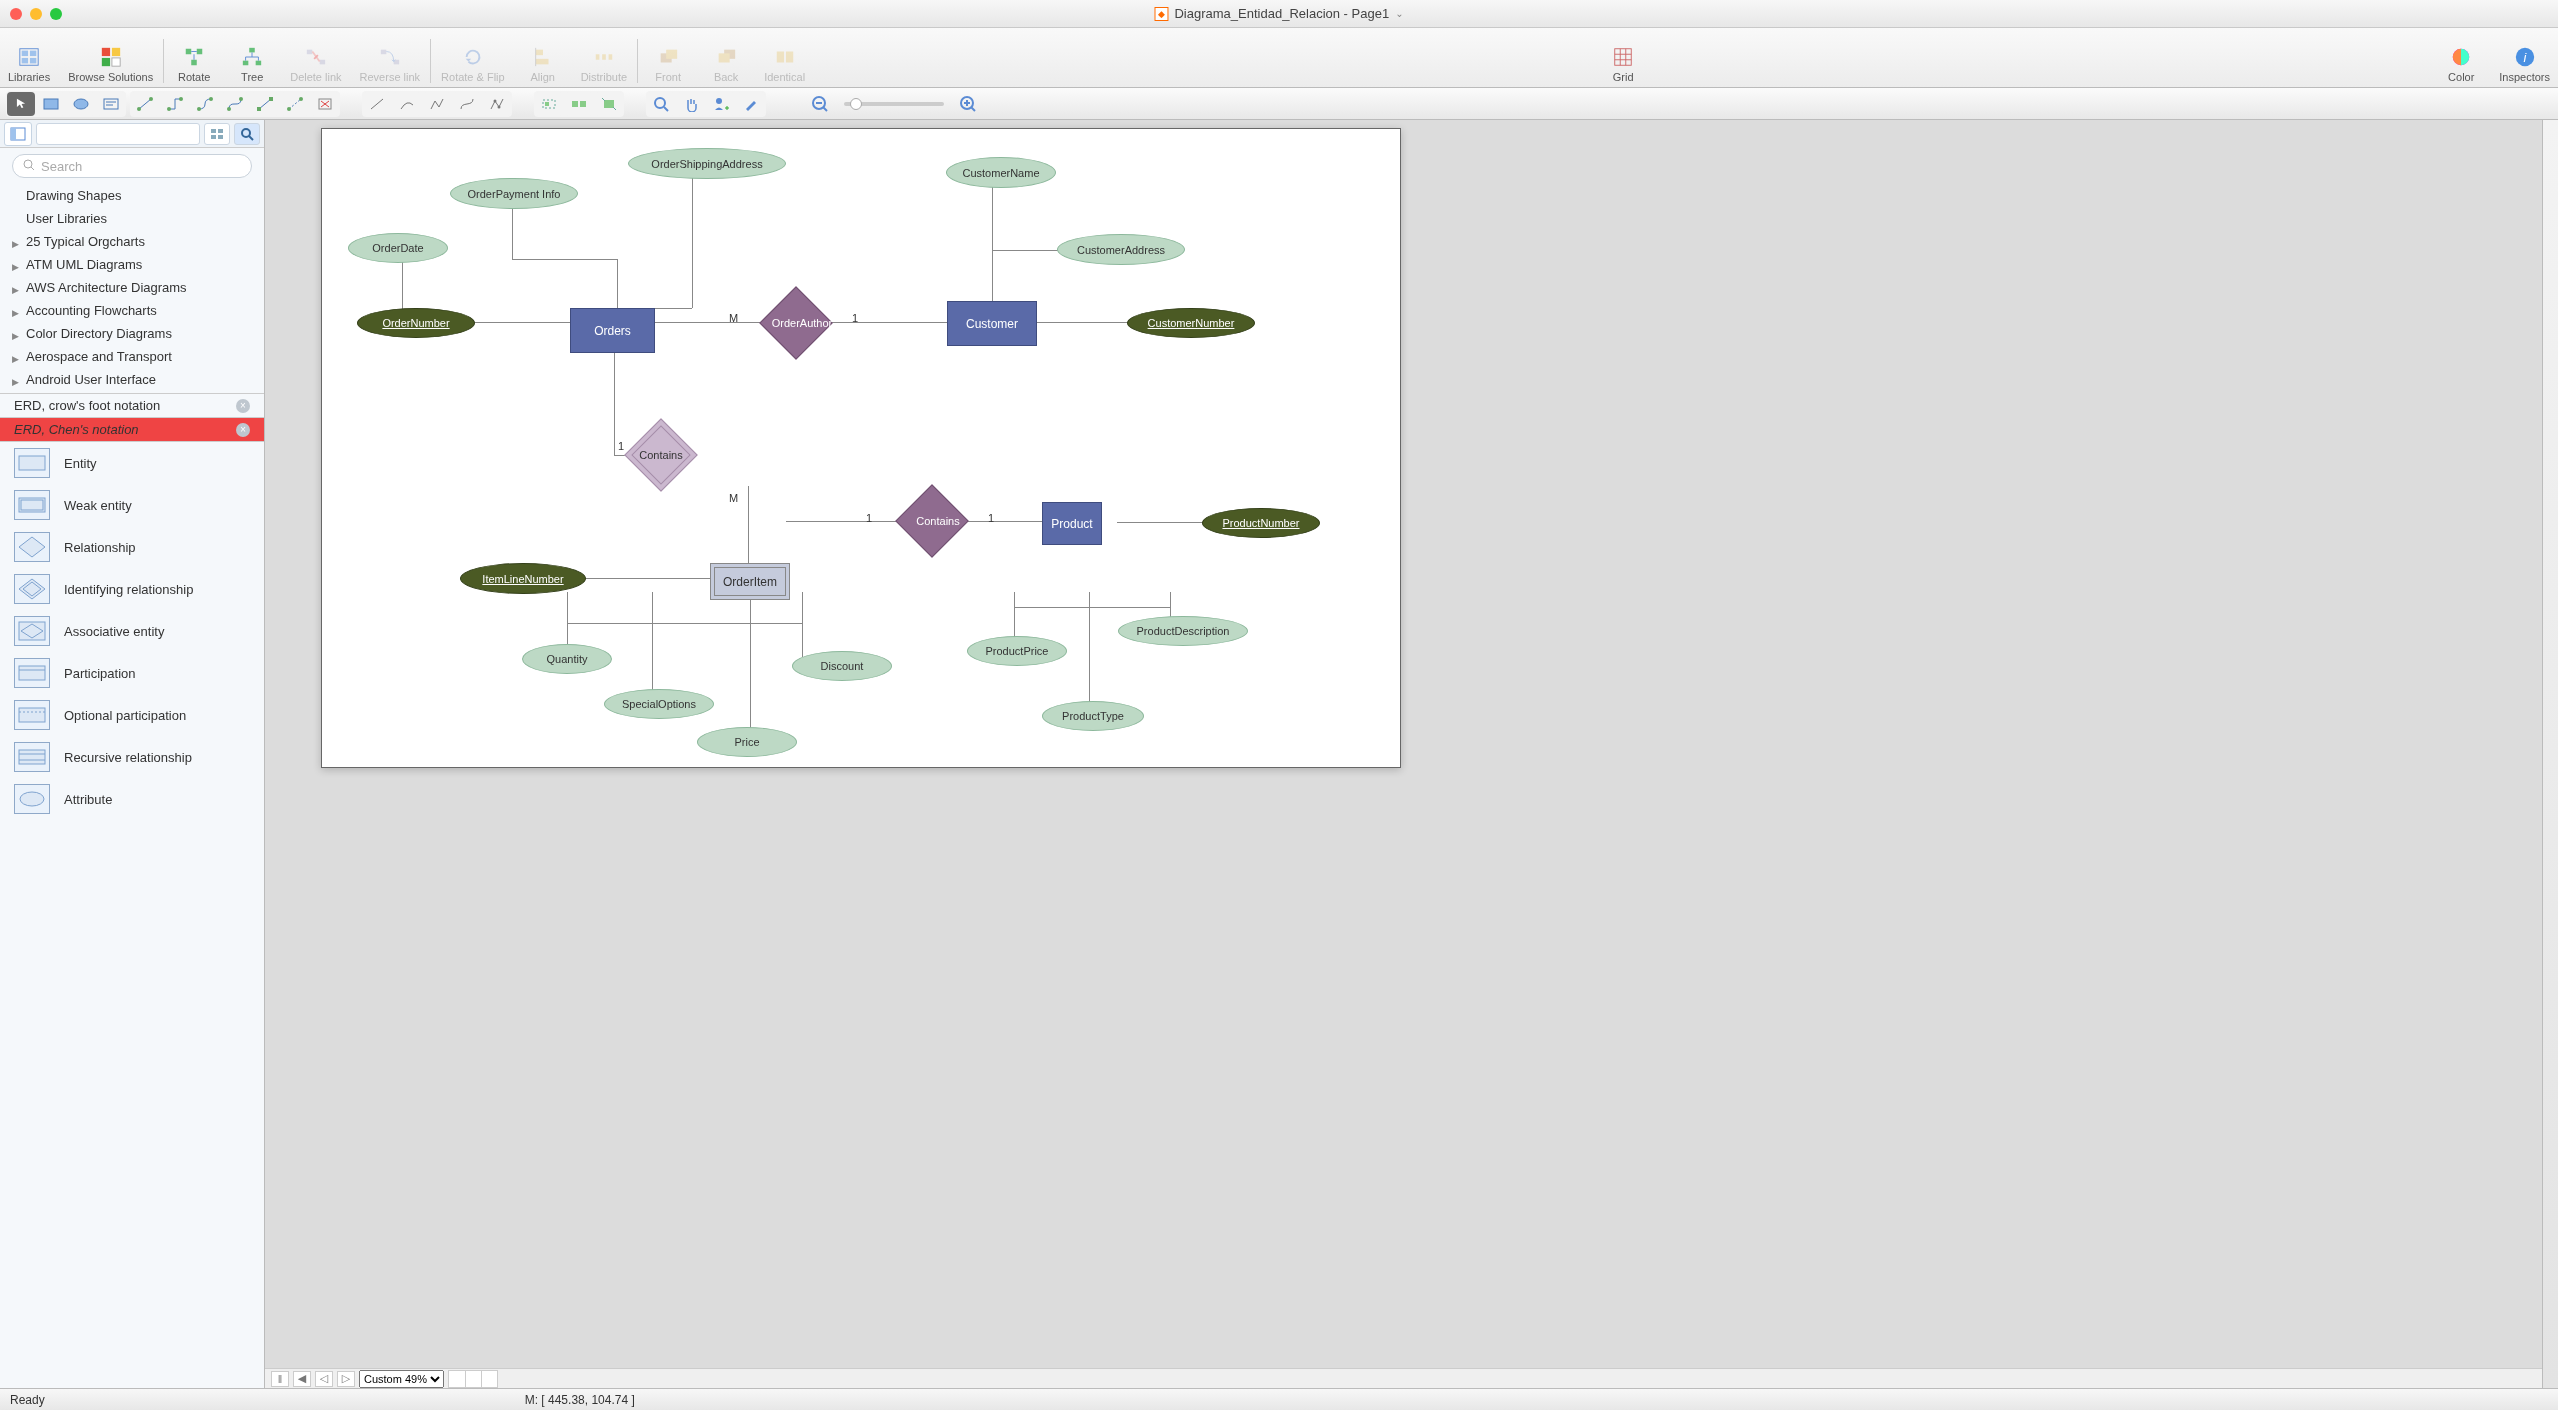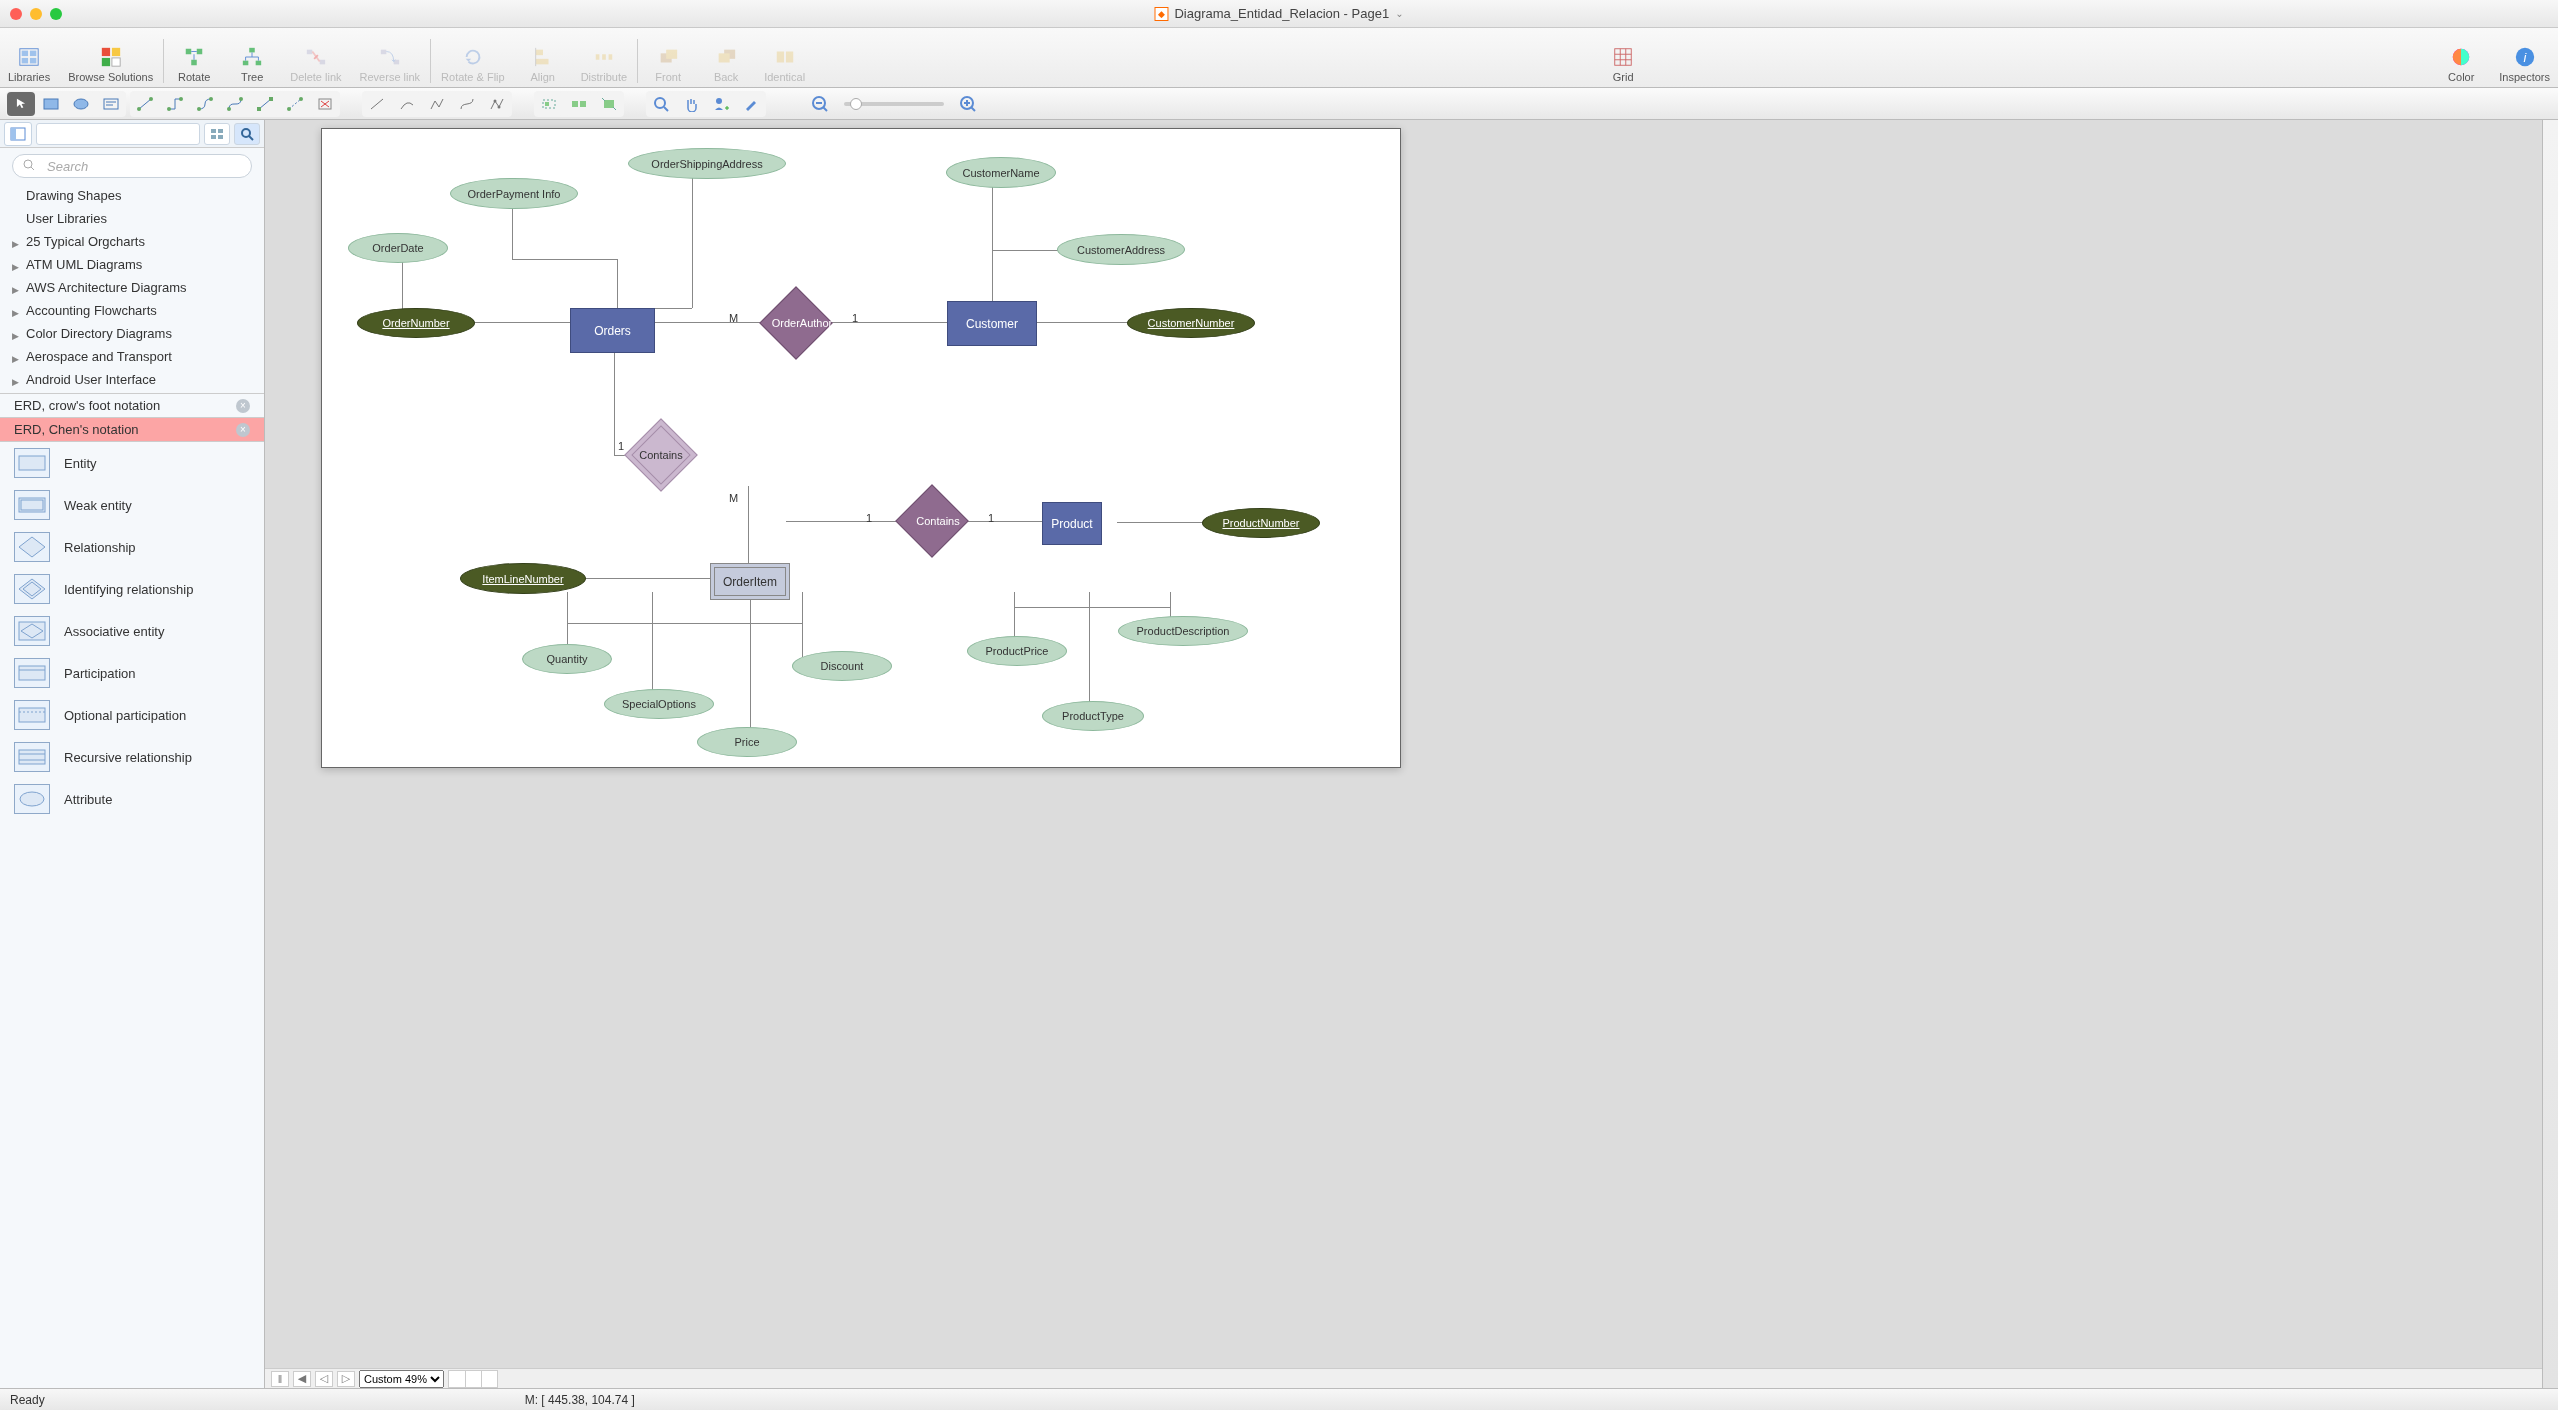--- a/index.html
+++ b/index.html
@@ -36,26 +36,26 @@
 .zoom-slider .knob{position:absolute;left:6px;top:-4px;width:12px;height:12px;border-radius:50%;background:#fff;border:1px solid #aaa;}
 
 
 .workspace{display:flex;height:calc(100vh - 28px - 60px - 32px - 22px);}
 .sidebar{width:265px;background:#f5f8fb;border-right:1px solid #bbb;display:flex;flex-direction:column;overflow:hidden;}
 .side-top{height:28px;border-bottom:1px solid #ccc;display:flex;align-items:center;background:#eef3f8;}
 .side-top .tab-ic{width:28px;height:24px;border:1px solid #c6d4e3;border-radius:3px;margin-left:4px;display:flex;align-items:center;justify-content:center;background:#fff;}
 .side-top .search-mini{flex:1;margin:0 4px;height:22px;border:1px solid #cbd6e2;border-radius:3px;background:#fff;}
 .side-top .ic-btn{width:26px;height:22px;border:1px solid #cbd6e2;border-radius:3px;margin-right:4px;background:#fff;display:flex;align-items:center;justify-content:center;}
 .side-top .ic-btn.active{background:#d6e6fb;}
-.searchbox{margin:6px 12px;height:24px;border:1px solid #c9d2db;border-radius:12px;background:#fff;display:flex;align-items:center;gap:12px;padding:0 10px;color:#999;font-style:italic;}
+.searchbox{margin:6px 12px;height:24px;border:1px solid #c9d2db;border-radius:12px;background:#fff;display:flex;align-items:center;gap:6px;padding:0 10px;color:#999;}
 .lib-list{overflow:auto;flex:0 0 auto;max-height:210px;border-bottom:1px solid #ccc;}
 .lib-list .item{padding:4px 12px;display:flex;align-items:flex-end;gap:4px;cursor:default;}
 .lib-list .item .tri{color:#888;font-size:9px;width:10px;}
 .panel-tabs .ptab{padding:4px 14px;border-bottom:1px solid #ccc;display:flex;align-items:center;justify-content:space-between;}
-.panel-tabs .ptab.sel{background:#fca5a5;}
+.panel-tabs .ptab.sel{background:#ef4444;font-style:italic;}
 .panel-tabs .ptab .close{width:14px;height:14px;border-radius:50%;background:#bfc7cf;color:#fff;font-size:10px;display:flex;align-items:center;justify-content:center;}
 .shape-list{flex:1;overflow:auto;}
 .shape-row{display:flex;align-items:center;gap:14px;padding:6px 14px;}
 .shape-thumb{width:36px;height:30px;border:1px solid #8fa9c9;background:#eaf2fb;display:flex;align-items:center;justify-content:center;}
 .shape-thumb svg{display:block;}
 
 .canvas-wrap{flex:1;background:#dcdcdc;position:relative;overflow:hidden;}
 .right-rulerbar{position:absolute;right:0;top:0;bottom:0;width:16px;background:linear-gradient(#f3f3f3,#e3e3e3);border-left:1px solid #bbb;}
 .canvas{position:absolute;left:56px;top:8px;width:1080px;height:640px;background:#fff;border:1px solid #666;box-shadow:0 2px 8px rgba(0,0,0,.2);}
 

